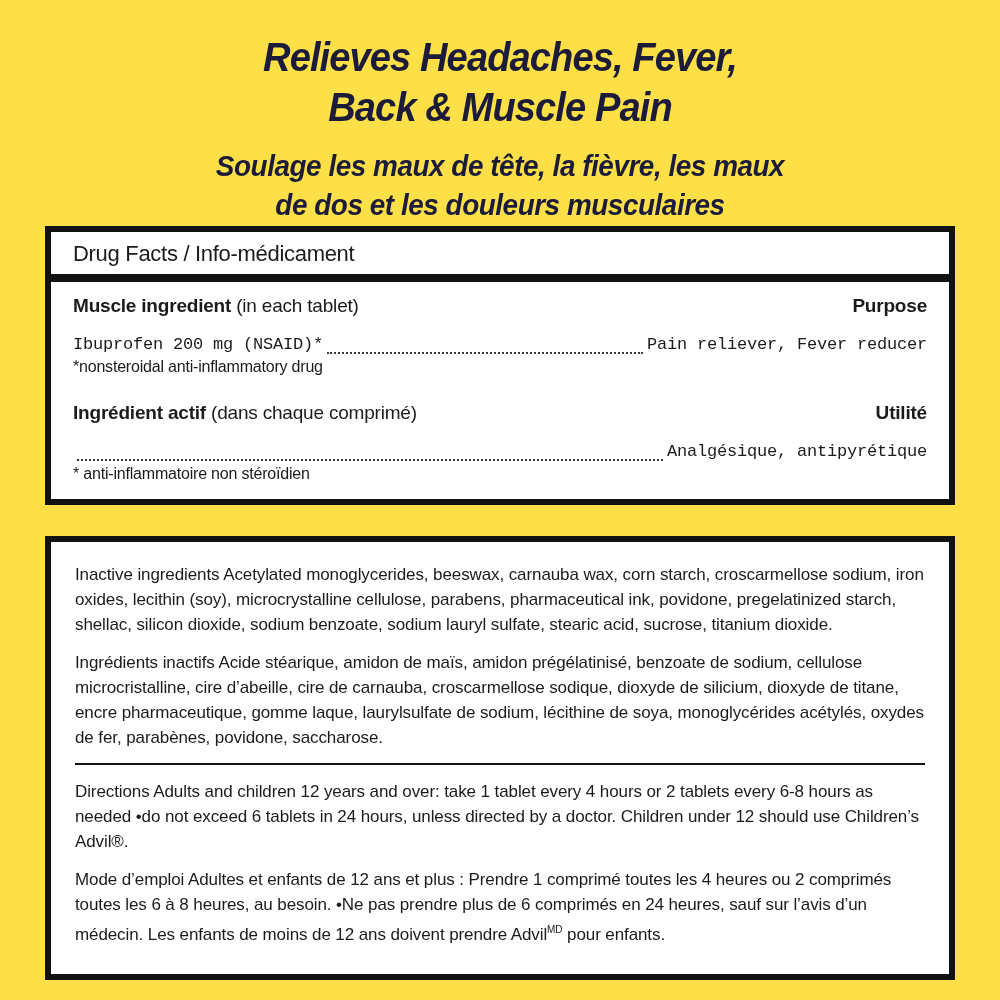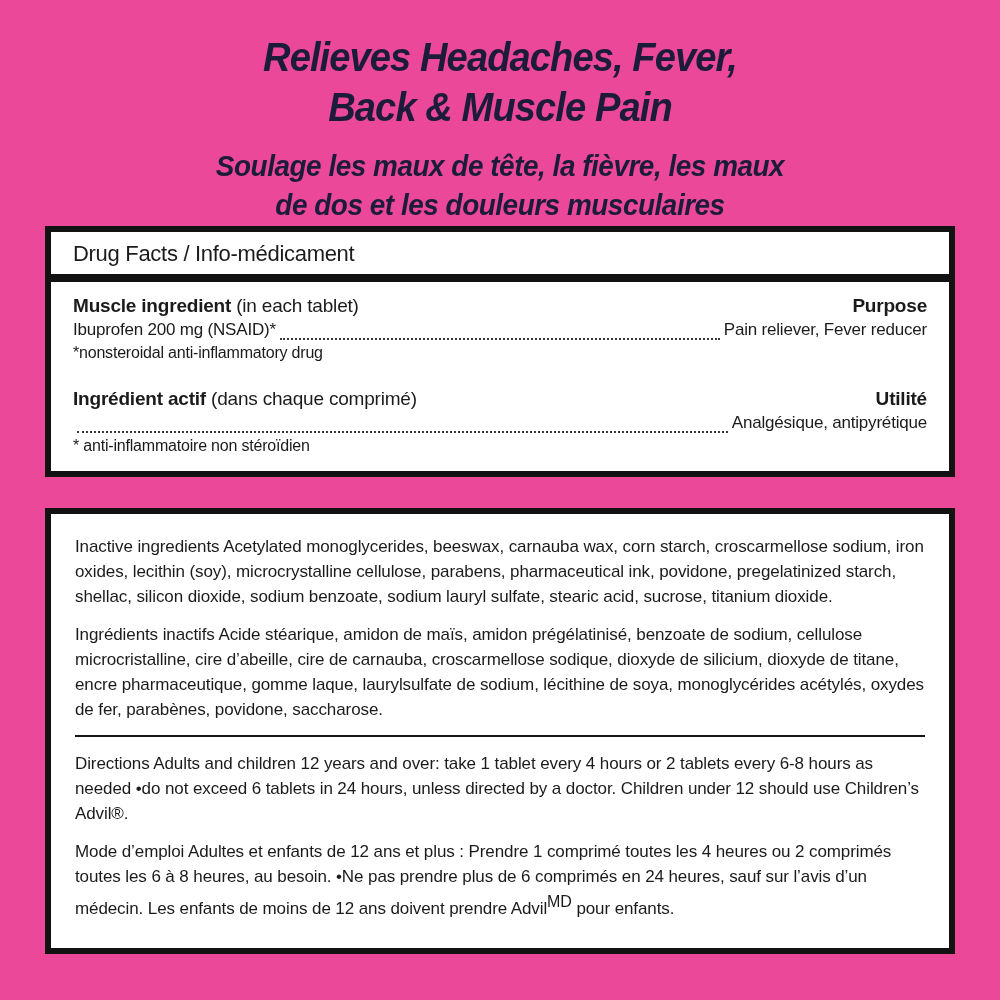--- a/index.html
+++ b/index.html
@@ -4,21 +4,21 @@
 <style>
   * { margin: 0; padding: 0; box-sizing: border-box; }
   html, body { width: 1000px; }
   body {
     font-family: "Liberation Sans", sans-serif;
     background: #fbf406;
   }
   .label-page {
     width: 1000px;
     height: 1000px;
-    background: #ec4899;
+    background: #fde047;
     overflow: hidden;
   }
 
   
   .headline-section {
     padding-top: 32px;
     height: 226px;
     text-align: center;
     color: #1c1c3a;
   }
@@ -66,22 +66,23 @@
     justify-content: space-between;
     align-items: baseline;
     font-size: 19px;
     letter-spacing: -0.2px;
   }
   .ing-head .bold { font-weight: bold; }
   .leader-row {
     display: flex;
     align-items: baseline;
     font-size: 17px;
-    margin-top: 3px;
+    margin-top: 18px;
     letter-spacing: -0.2px;
+    font-family: Liberation Mono, monospace;
   }
   .leader {
     flex: 1;
     border-bottom: 2px dotted #3a3a3a;
     margin: 0 4px;
     align-self: flex-end;
     height: 4px;
   }
   .footnote {
     font-size: 16px;
@@ -97,21 +98,21 @@
     line-height: 25px;
     letter-spacing: -0.1px;
     margin-bottom: 13px;
   }
   .info-body p .plabel { font-weight: normal; }
   .section-divider {
     border: none;
     border-top: 2px solid #141414;
     margin: 2px 0 14px;
   }
-  sup { font-size: 16px; }
+  sup { font-size: 10px; }
 </style>
 </head>
 <body>
 
 <div class="label-page">
 
   <div class="headline-section">
     <div class="headline-en">
       <div>Relieves Headaches, Fever,</div>
       <div>Back &amp; Muscle Pain</div>

